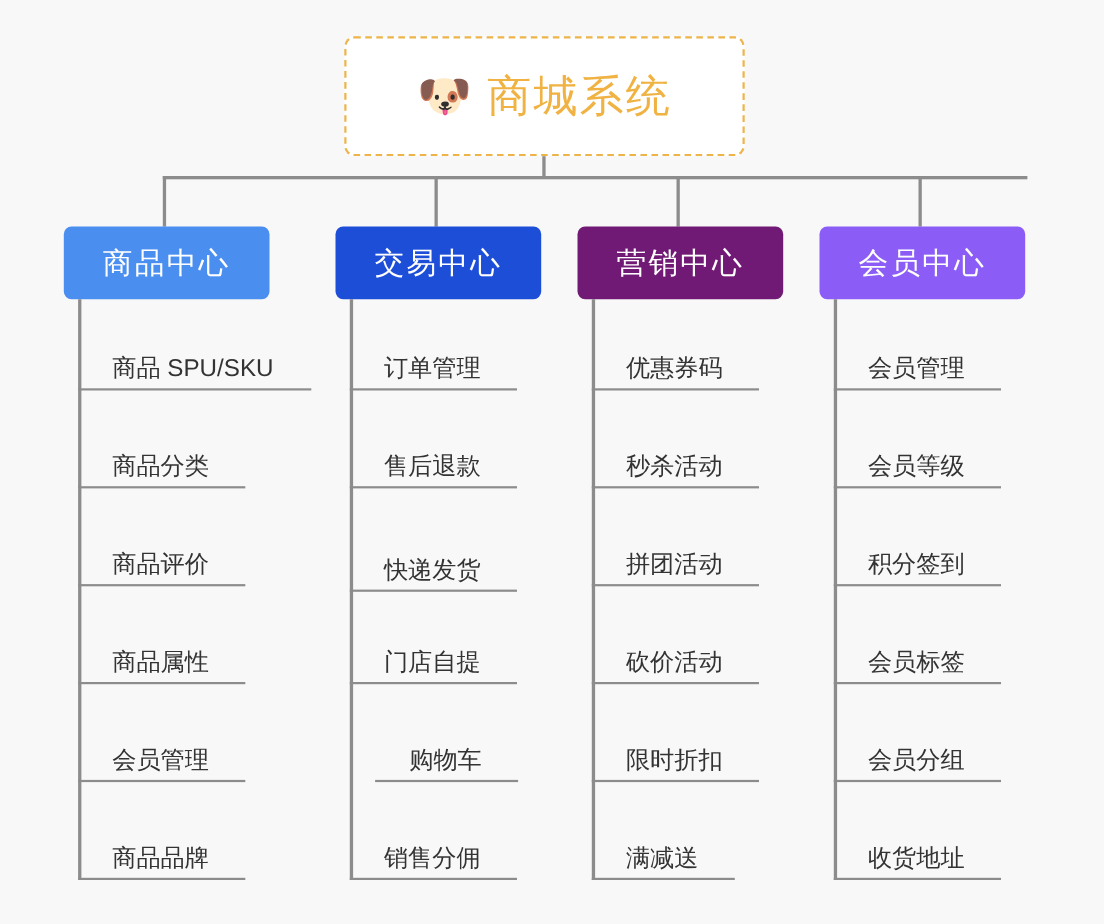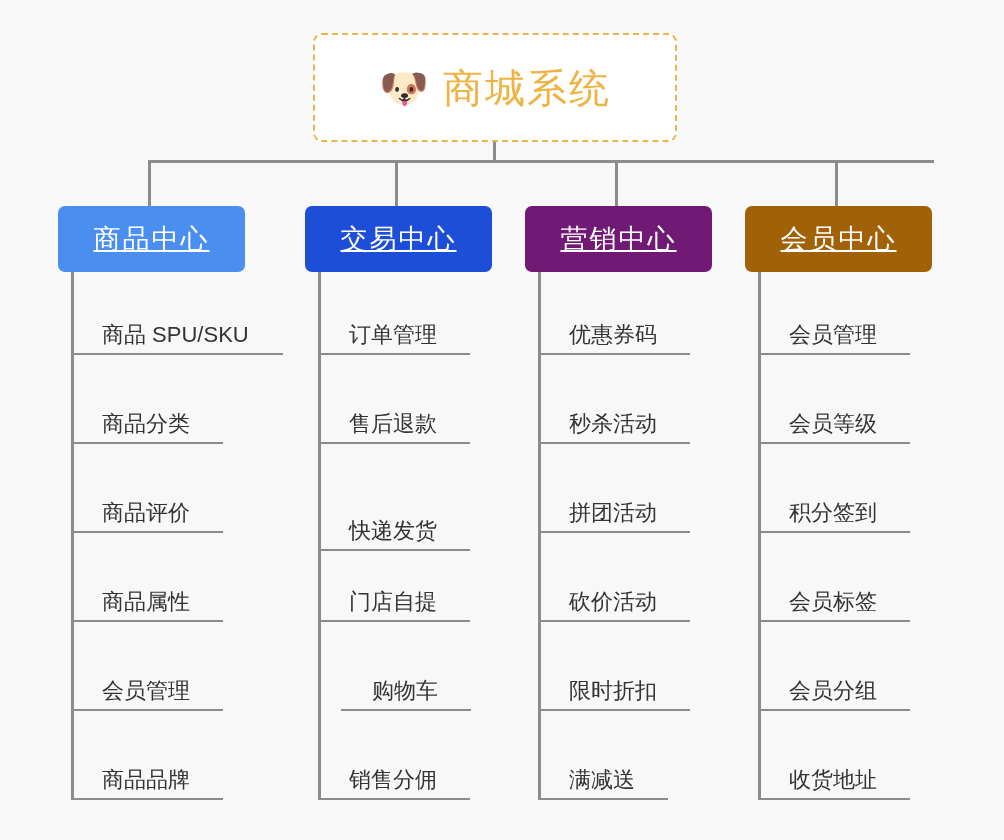--- a/index.html
+++ b/index.html
@@ -83,21 +83,20 @@
     display: flex;
     align-items: center;
     justify-content: center;
   }
   .branch-header span {
     font-size: 27px;
     color: #ffffff;
     letter-spacing: 2px;
     line-height: 1;
     white-space: nowrap;
-    text-decoration: underline;
   }
 
   
   .spine {
     position: absolute;
     left: 13px;
     top: 66px;
     width: 3px;
     height: 528px;
     background: #8c8c8c;
@@ -183,21 +182,21 @@
         </div>
         <div class="spine"></div>
         <div class="leaf" style="top: 105px; width: 152px; padding-left: 36px;">
           <span class="leaf-label">订单管理</span>
           <div class="leaf-rule" style="width: 152px;"></div>
         </div>
         <div class="leaf" style="top: 194px; width: 152px;">
           <span class="leaf-label">售后退款</span>
           <div class="leaf-rule" style="width: 152px;"></div>
         </div>
-        <div class="leaf" style="top: 301px; width: 152px;">
+        <div class="leaf" style="top: 288px; width: 152px;">
           <span class="leaf-label">快递发货</span>
           <div class="leaf-rule" style="width: 152px;"></div>
         </div>
         <div class="leaf" style="top: 372px; width: 152px;">
           <span class="leaf-label">门店自提</span>
           <div class="leaf-rule" style="width: 152px;"></div>
         </div>
         <div class="leaf" style="top: 461px; width: 130px; margin-left: 23px;">
           <span class="leaf-label">购物车</span>
           <div class="leaf-rule" style="width: 130px;"></div>
@@ -231,21 +230,21 @@
         <div class="leaf" style="top: 461px; width: 152px;">
           <span class="leaf-label">限时折扣</span>
           <div class="leaf-rule" style="width: 152px;"></div>
         </div>
         <div class="leaf" style="top: 550px; width: 130px;">
           <span class="leaf-label">满减送</span>
           <div class="leaf-rule" style="width: 130px;"></div>
         </div>
       </div>
       <div class="branch" style="left: 745px;">
-        <div class="branch-header" style="background: #a16207; text-align: right;">
+        <div class="branch-header" style="background: #8b5cf6; text-align: right;">
           <span>会员中心</span>
         </div>
         <div class="spine"></div>
         <div class="leaf" style="top: 105px; width: 152px;">
           <span class="leaf-label">会员管理</span>
           <div class="leaf-rule" style="width: 152px;"></div>
         </div>
         <div class="leaf" style="top: 194px; width: 152px;">
           <span class="leaf-label">会员等级</span>
           <div class="leaf-rule" style="width: 152px;"></div>

